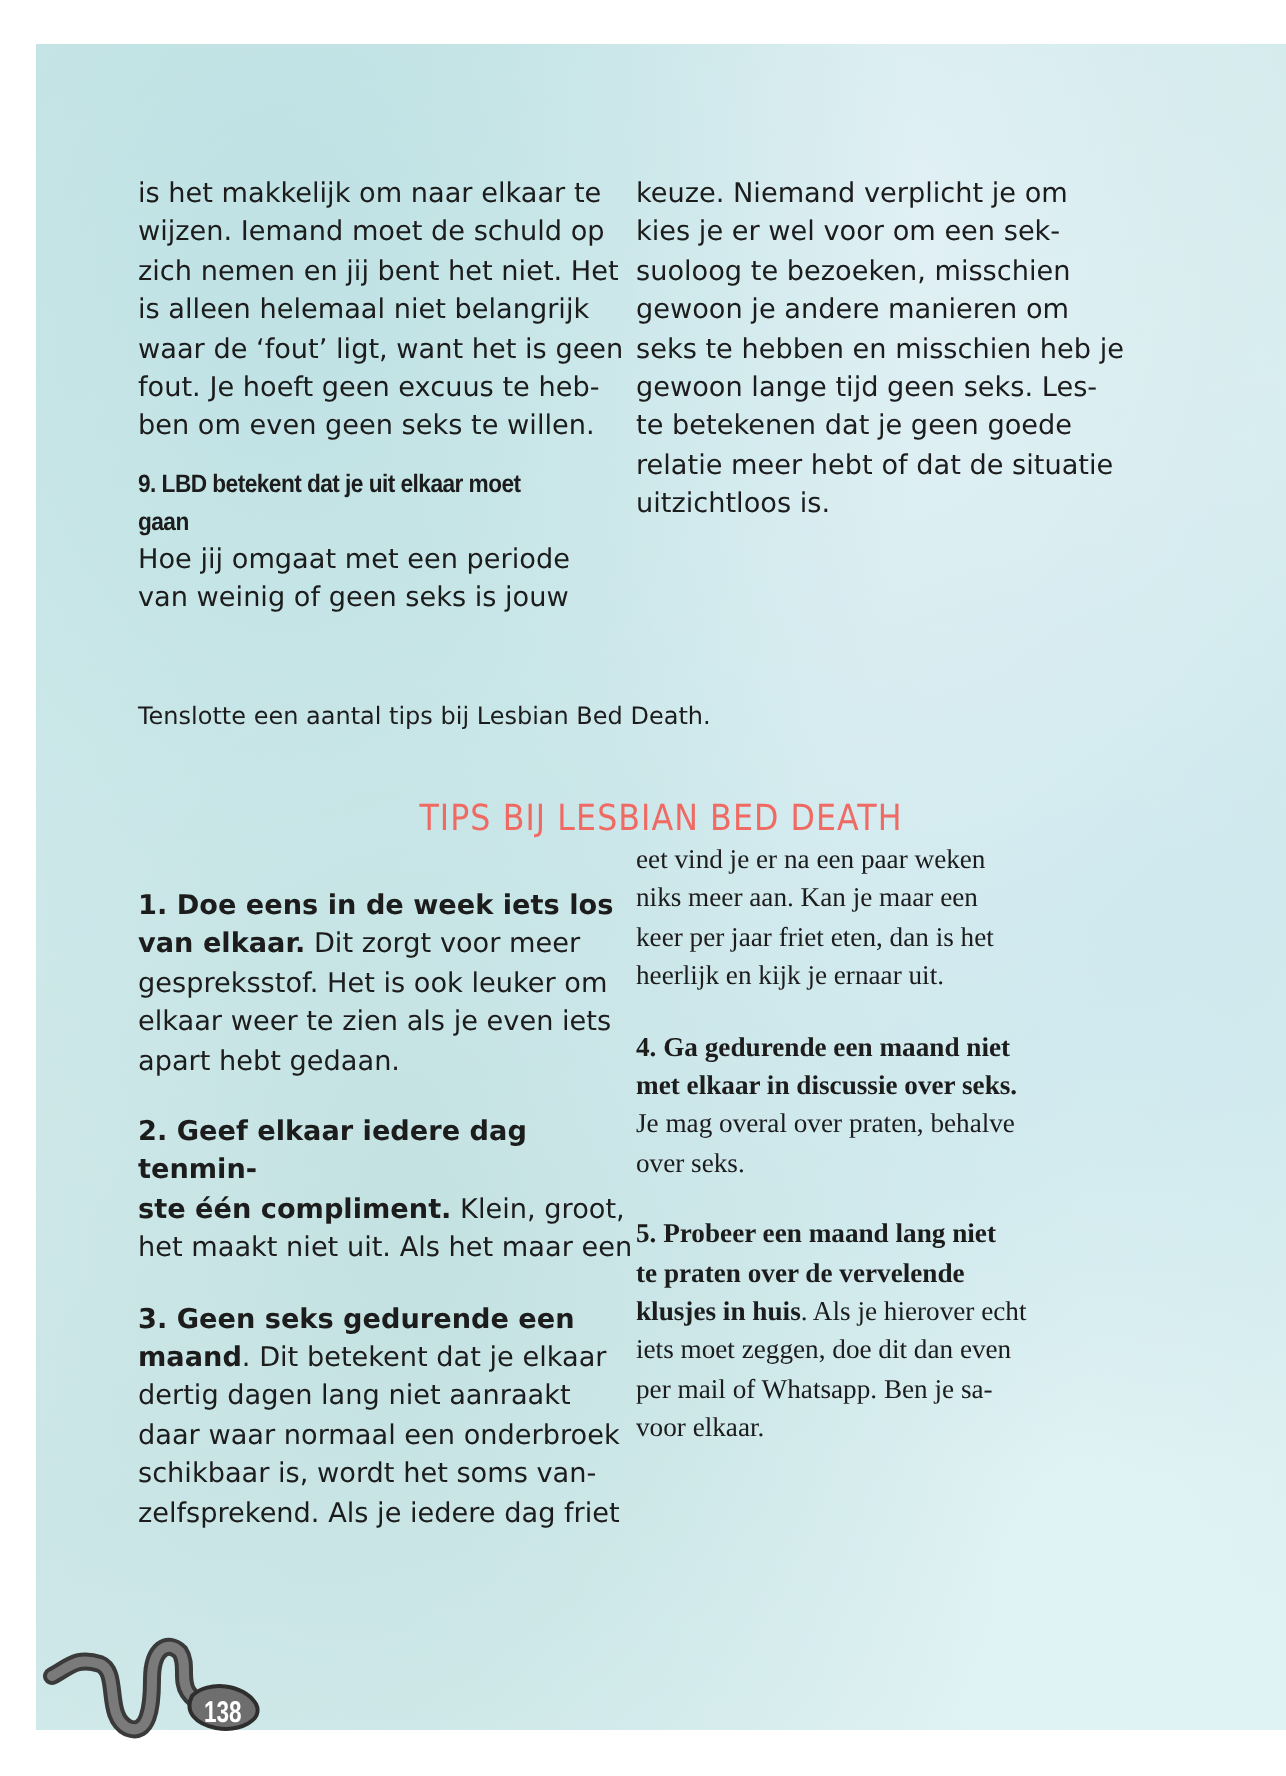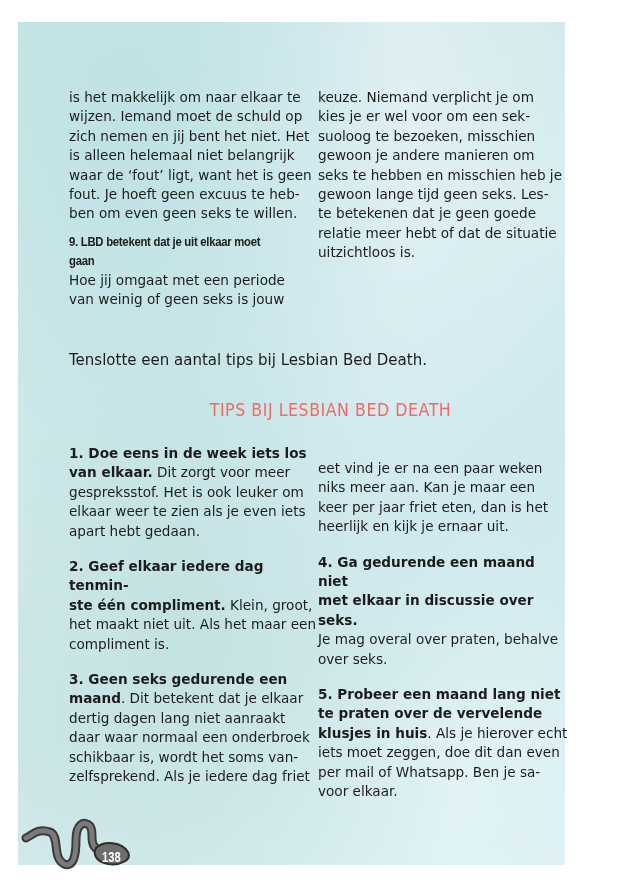--- a/index.html
+++ b/index.html
@@ -1,35 +1,35 @@
 <!DOCTYPE html>
 <html><head>
 <meta charset="utf-8">
 <style>
   html, body { margin: 0; padding: 0; background: #ffffff; }
   body { width: 643px; height: 888px; position: relative; overflow: hidden; font-family: "DejaVu Sans", sans-serif; }
   .page {
-    position: absolute; left: 18px; top: 22px; width: 547px; height: 843px;
+    position: absolute; left: 18px; top: 22px; width: 625px; height: 843px;
     background:
       radial-gradient(ellipse at 20% 15%, rgba(190,225,228,0.9) 0%, rgba(190,225,228,0) 45%),
       radial-gradient(ellipse at 70% 10%, rgba(225,240,245,0.95) 0%, rgba(225,240,245,0) 40%),
       radial-gradient(ellipse at 85% 50%, rgba(205,232,238,0.9) 0%, rgba(205,232,238,0) 50%),
       radial-gradient(ellipse at 30% 70%, rgba(195,225,225,0.9) 0%, rgba(195,225,225,0) 55%),
       radial-gradient(ellipse at 80% 90%, rgba(225,243,245,0.95) 0%, rgba(225,243,245,0) 45%),
       linear-gradient(160deg, #c9e6e6 0%, #d8eeef 40%, #cfe8ea 70%, #ddf1f2 100%);
   }
   .col { position: absolute; font-size: 13.6px; line-height: 19.4px; color: #1c1c1c; }
   .col p { margin: 0; }
   .col .gap { margin-top: 16px; }
   .sub {
     font-family: "Liberation Sans", sans-serif; font-weight: bold; font-size: 12.6px;
     letter-spacing: -0.3px; transform: scaleX(0.9); transform-origin: left; white-space: nowrap;
     color: #1c1c1c; line-height: 19px;
   }
-  .intro { position: absolute; left: 51px; top: 329px; font-size: 15px; color: #1c1c1c; }
+  .intro { position: absolute; left: 51px; top: 329px; font-size: 12px; color: #1c1c1c; }
   .heading {
     position: absolute; left: 0; width: 625px; top: 377px; text-align: center;
     font-family: "DejaVu Sans", sans-serif; font-size: 18px; letter-spacing: 0.6px;
     color: #f06a64; transform: scaleX(0.88); transform-origin: center;
   }
   b { font-weight: bold; }
   .footer-logo { position: absolute; left: 2px; top: 796px; width: 110px; height: 60px; }
   .pgnum {
     position: absolute; left: 84px; top: 826px; font-family: "Liberation Sans", sans-serif;
     font-weight: bold; font-size: 15px; color: #ffffff; transform: scaleX(0.75); transform-origin: left;
@@ -76,33 +76,32 @@
       <p><b>1. Doe eens in de week iets los</b></p>
       <p><b>van elkaar.</b><span> Dit zorgt voor meer</span></p>
       <p>gespreksstof. Het is ook leuker om</p>
       <p>elkaar weer te zien als je even iets</p>
       <p>apart hebt gedaan.</p>
     </div>
     <div class="gap">
       <p><b>2. Geef elkaar iedere dag tenmin-</b></p>
       <p><b>ste één compliment.</b><span> Klein, groot,</span></p>
       <p>het maakt niet uit. Als het maar een</p>
-      <p>compliment is.</p>
     </div>
     <div class="gap">
       <p><b>3. Geen seks gedurende een</b></p>
       <p><b>maand</b><span>. Dit betekent dat je elkaar</span></p>
       <p>dertig dagen lang niet aanraakt</p>
       <p>daar waar normaal een onderbroek</p>
       <p>schikbaar is, wordt het soms van-</p>
       <p>zelfsprekend. Als je iedere dag friet</p>
     </div>
   </div>
 
-  <div class="col" style="left:300px; top:437px; width:250px;">
+  <div class="col" style="left:300px; top:398px; width:250px;font-family:Liberation Serif, serif;">
     <div>
       <p>eet vind je er na een paar weken</p>
       <p>niks meer aan. Kan je maar een</p>
       <p>keer per jaar friet eten, dan is het</p>
       <p>heerlijk en kijk je ernaar uit.</p>
     </div>
     <div class="gap">
       <p><b>4. Ga gedurende een maand niet</b></p>
       <p><b>met elkaar in discussie over seks.</b></p>
       <p>Je mag overal over praten, behalve</p>

